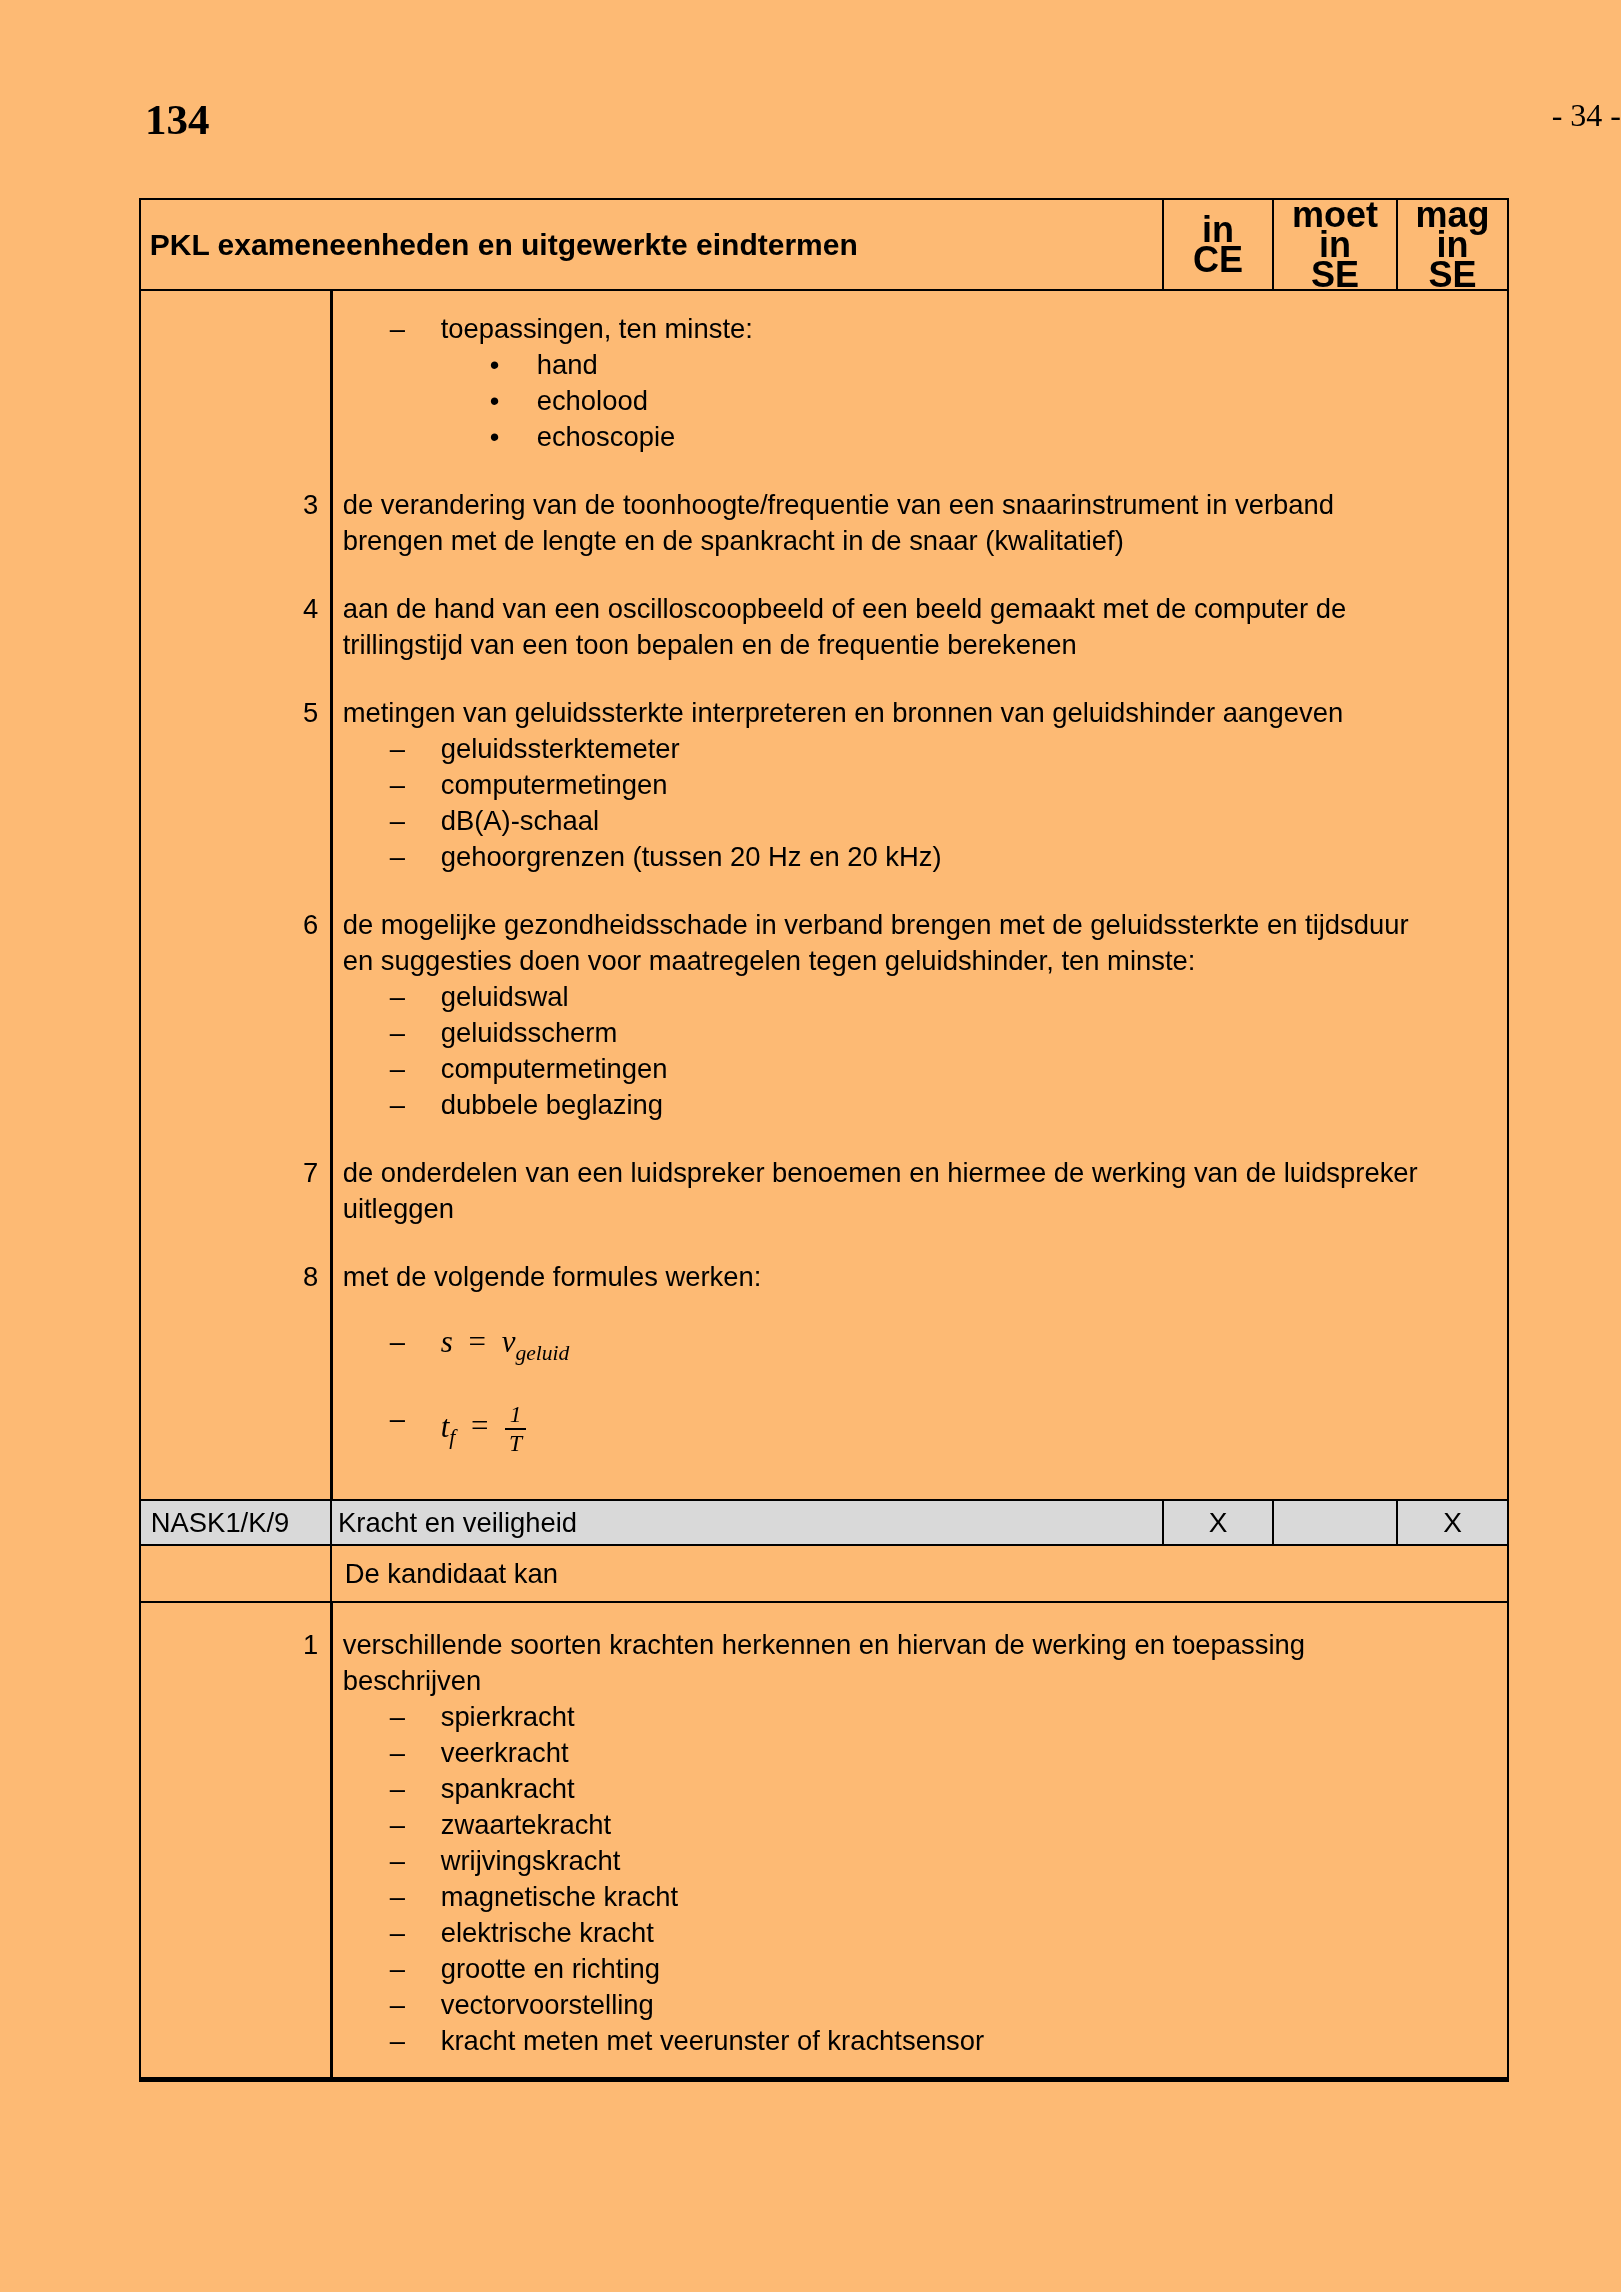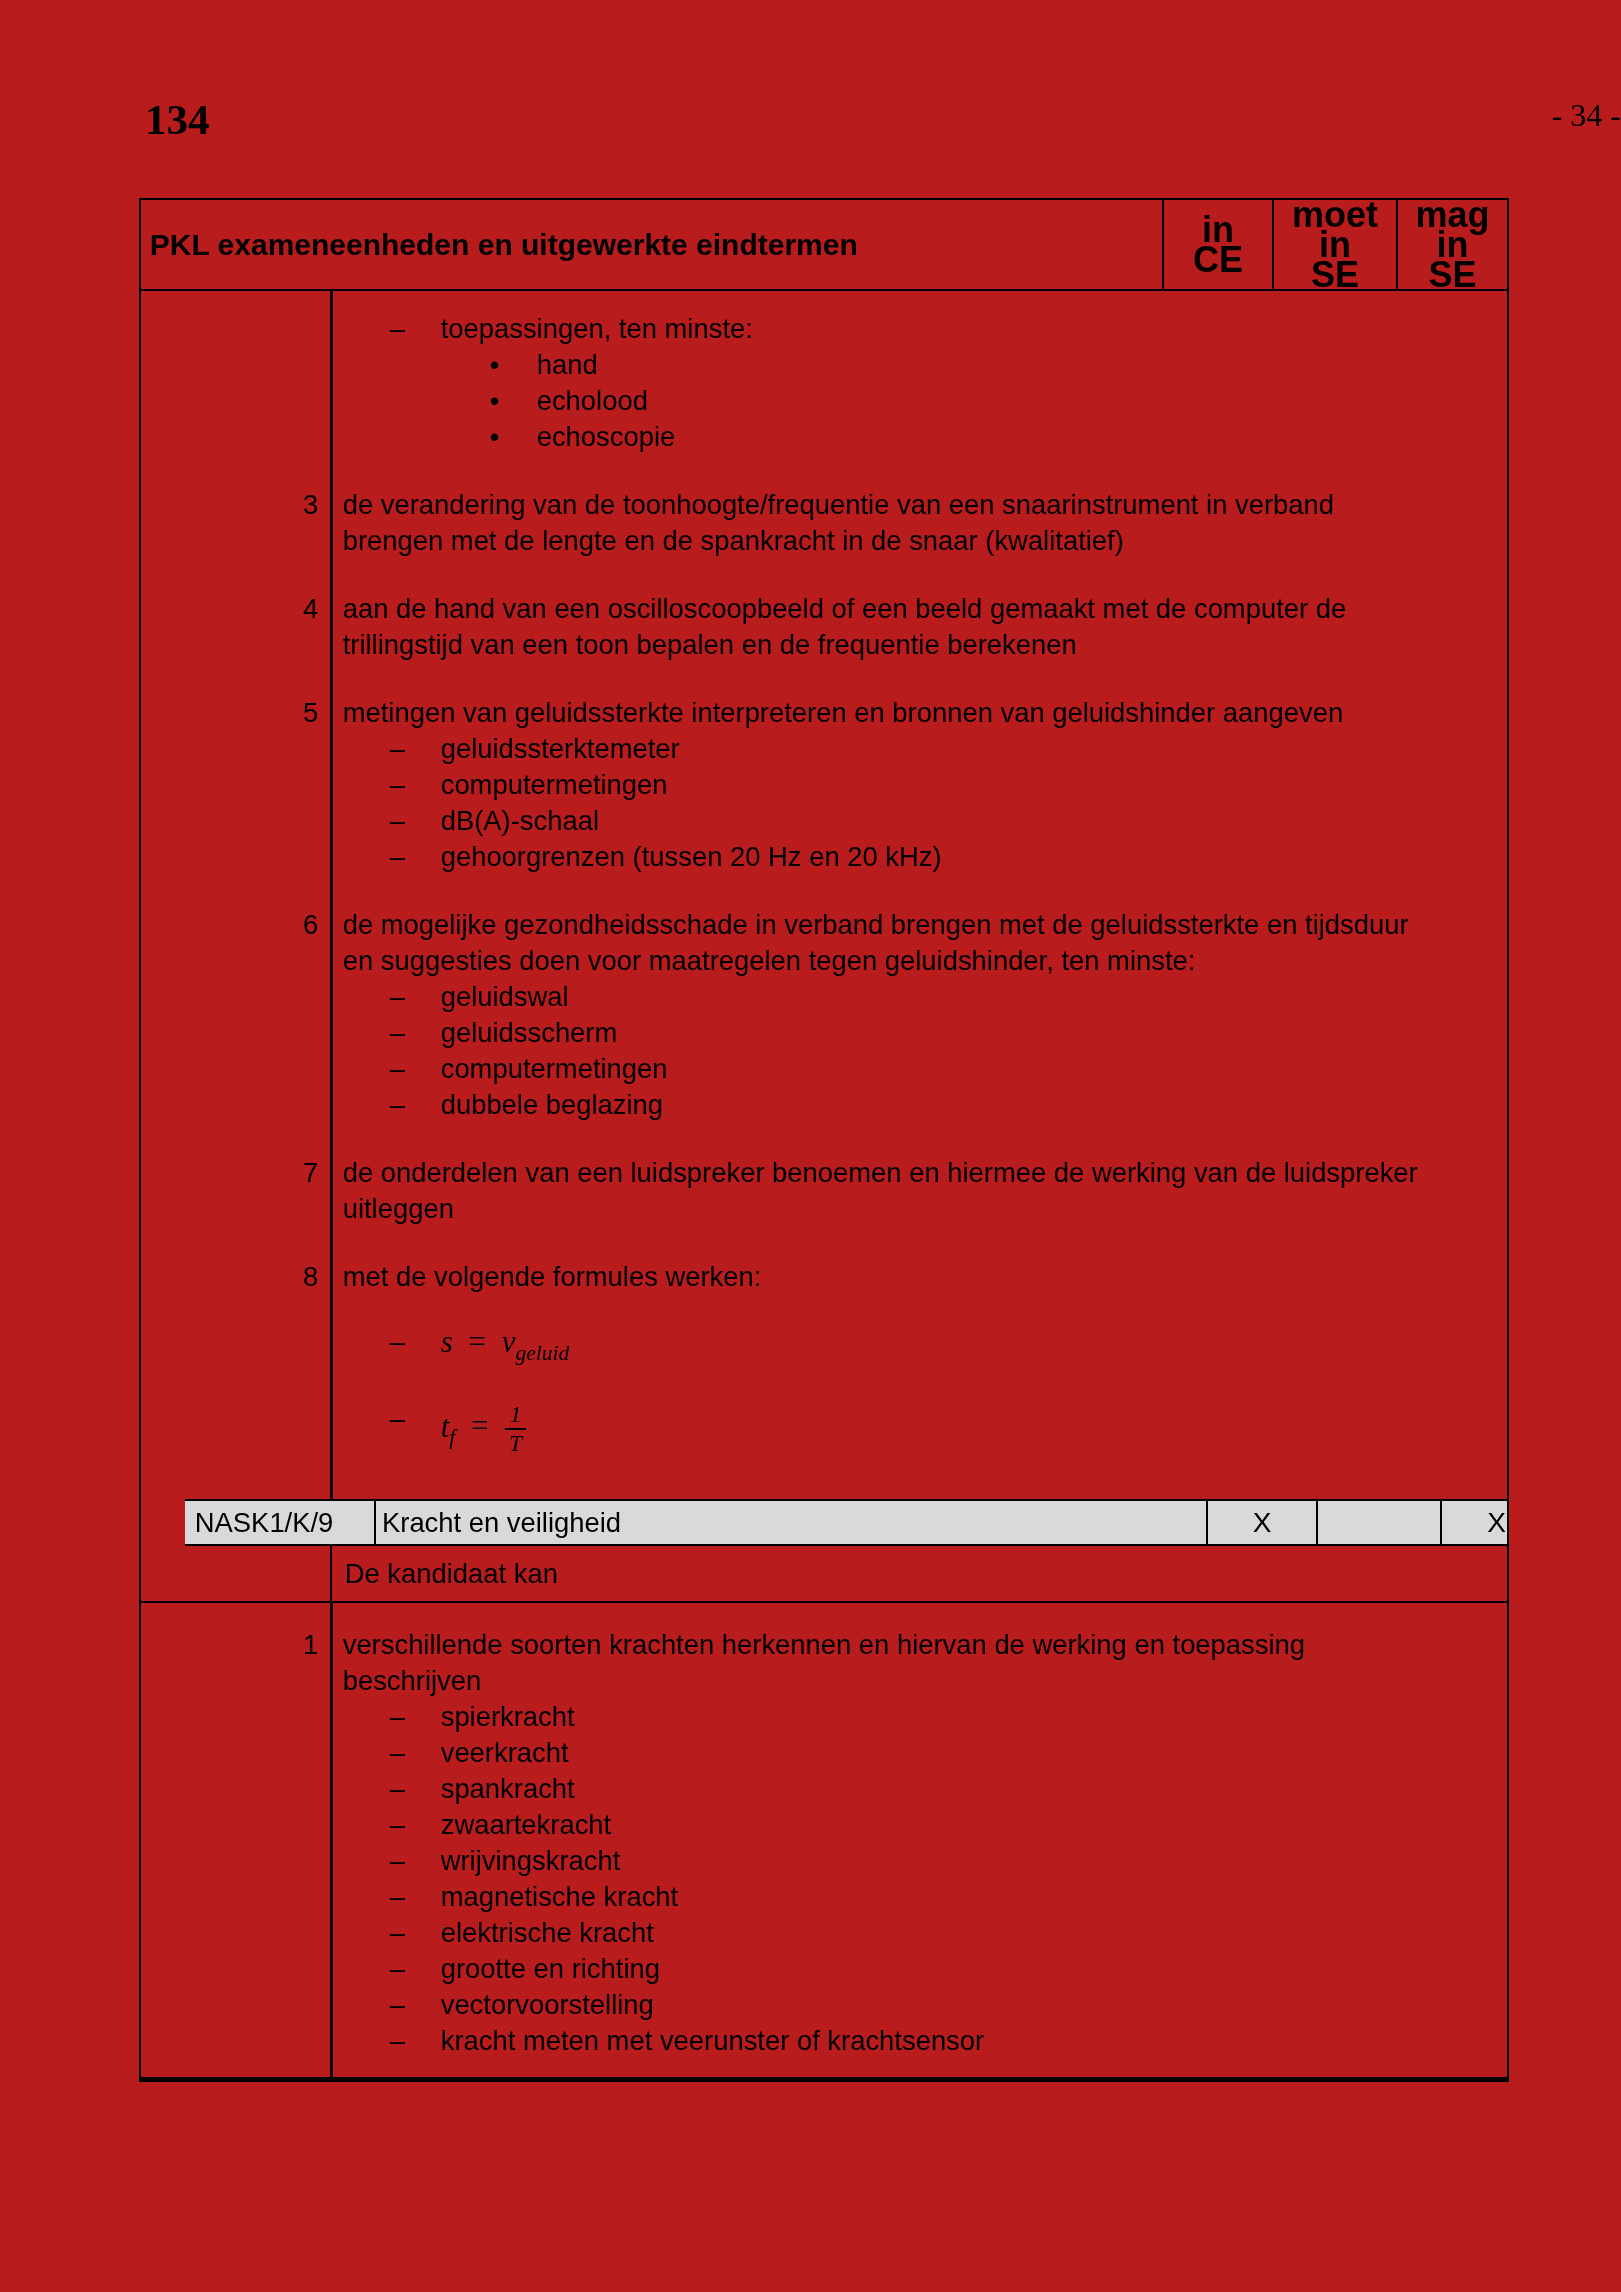--- a/index.html
+++ b/index.html
@@ -1,18 +1,18 @@
 <!DOCTYPE html>
 <html><head>
 <meta charset="utf-8">
 <style>
   html,body { margin:0; padding:0; background:#e8e8e8; }
   .page {
     position:relative; width:1621px; height:2293px; margin:0 auto;
-    background:#b91c1c; color:#000;
+    background:#fdba74; color:#000;
     font-family:"Liberation Sans","DejaVu Sans",sans-serif;
     overflow:hidden;
   }
   .page-number {
     position:absolute; left:145px; top:98px;
     font-family:"Liberation Serif","DejaVu Serif",serif;
     font-weight:bold; font-size:43px; line-height:43px;
   }
   .folio {
     position:absolute; left:0; top:98px; width:1621px; text-align:right;
@@ -62,21 +62,21 @@
   .math .eq { display:inline-block; margin:0 15.7px; font-style:normal; }
   .math sub { font-size:21.6px; line-height:0; vertical-align:-7.8px; }
   .frac { display:inline-flex; flex-direction:column; align-items:center;
     vertical-align:middle; font-size:23.5px; line-height:27.4px; }
   .fnum { border-bottom:2.9px solid #000; padding:0 4.9px; }
   .fden { padding:0 4.9px; }
 
   
   .row-gray { height:47px; border-top:2.9px solid #000; border-bottom:2.9px solid #000;
     background:#d9d9d9; grid-template-columns:189px 832px 110px 124px 111px;
-    font-size:27.4px;margin-left:44px; }
+    font-size:27.4px; }
   .row-gray .cell { display:flex; align-items:center; }
   .row-gray .code { padding-left:9.8px; }
   .row-gray .sect-title { padding-left:6px; }
   .row-gray .xcell { justify-content:center; font-size:28px; }
 
   
   .row-kan { height:57px; border-bottom:2.9px solid #000;
     grid-template-columns:189px 1177px; font-size:27.4px; }
   .row-kan .cell { display:flex; align-items:center; }
   .row-kan .kan-text { padding-left:12.7px; }

